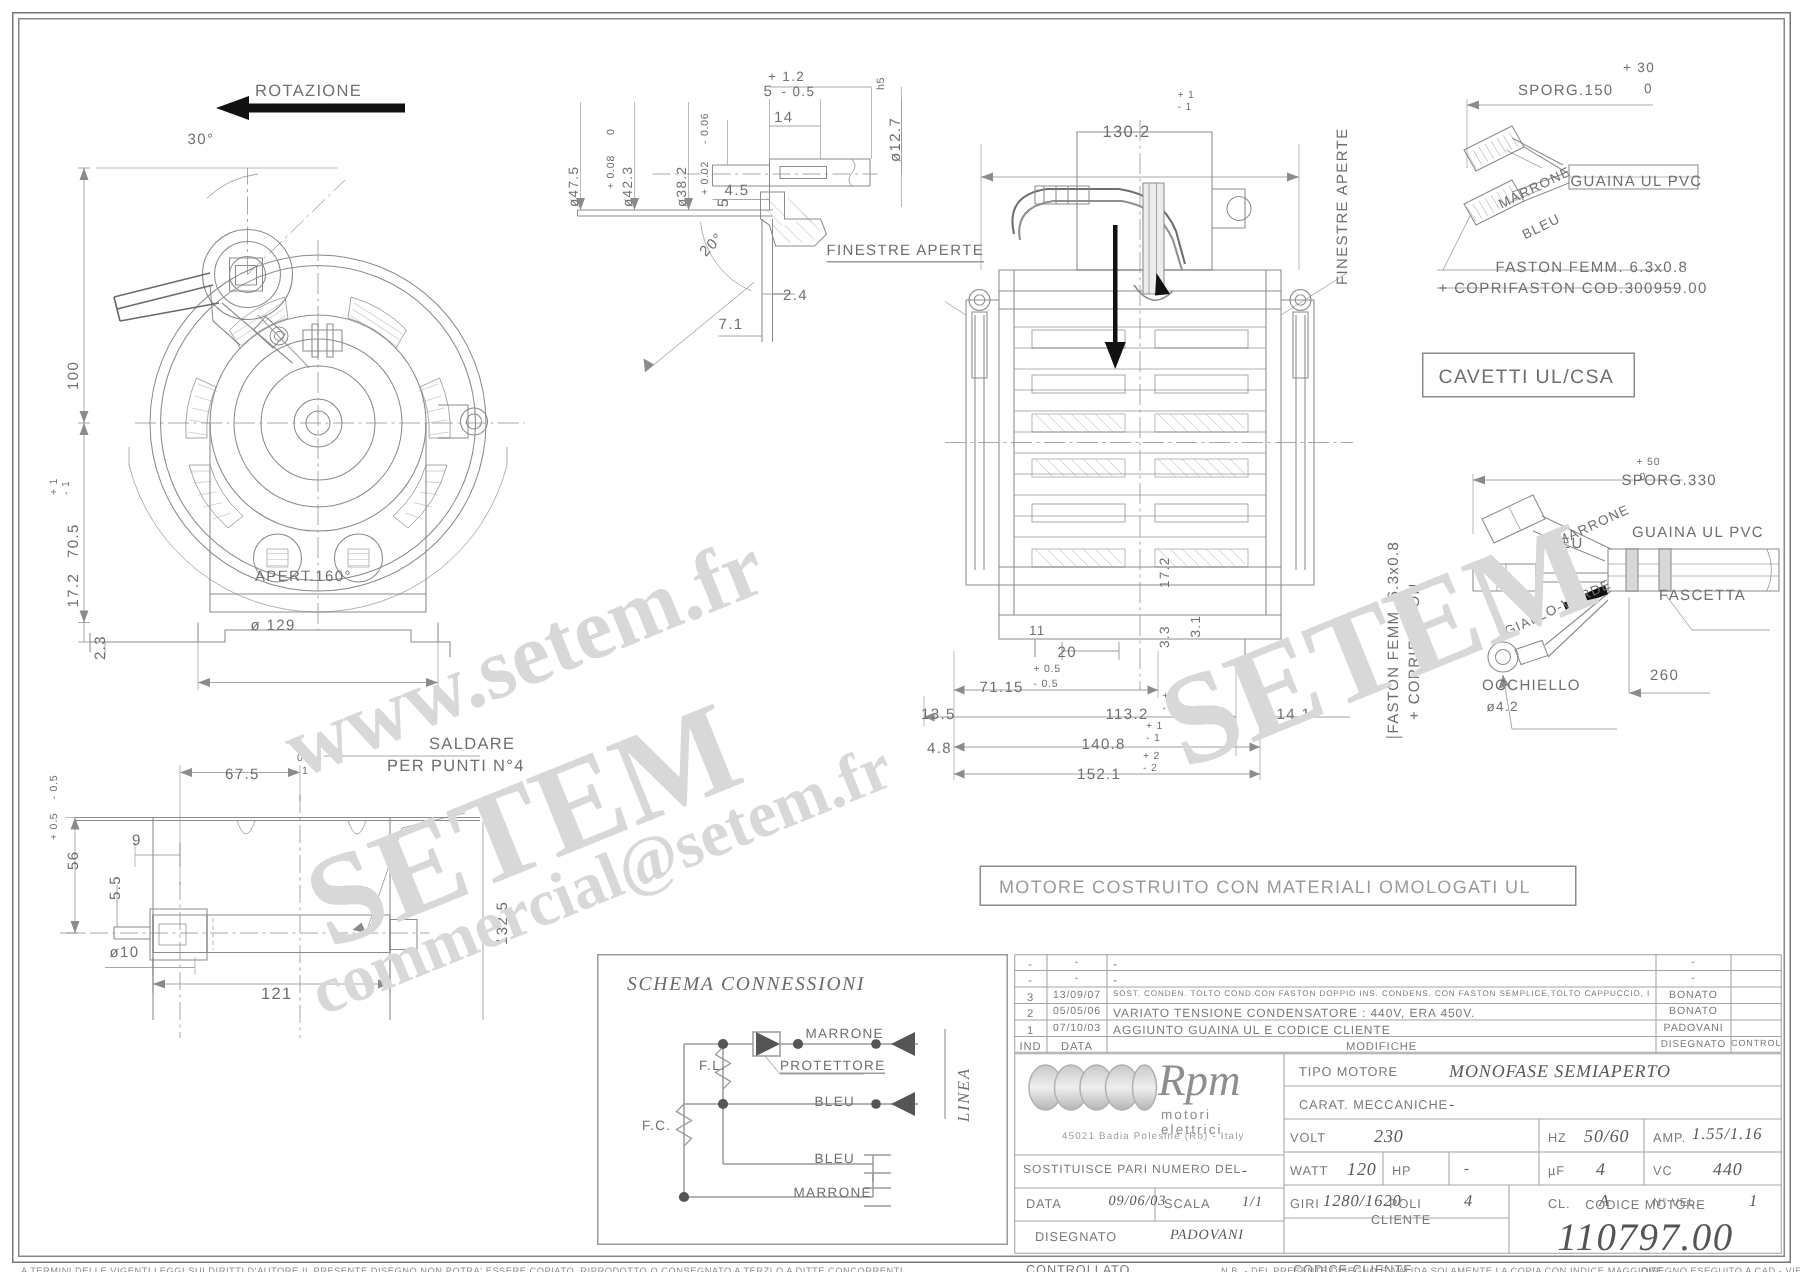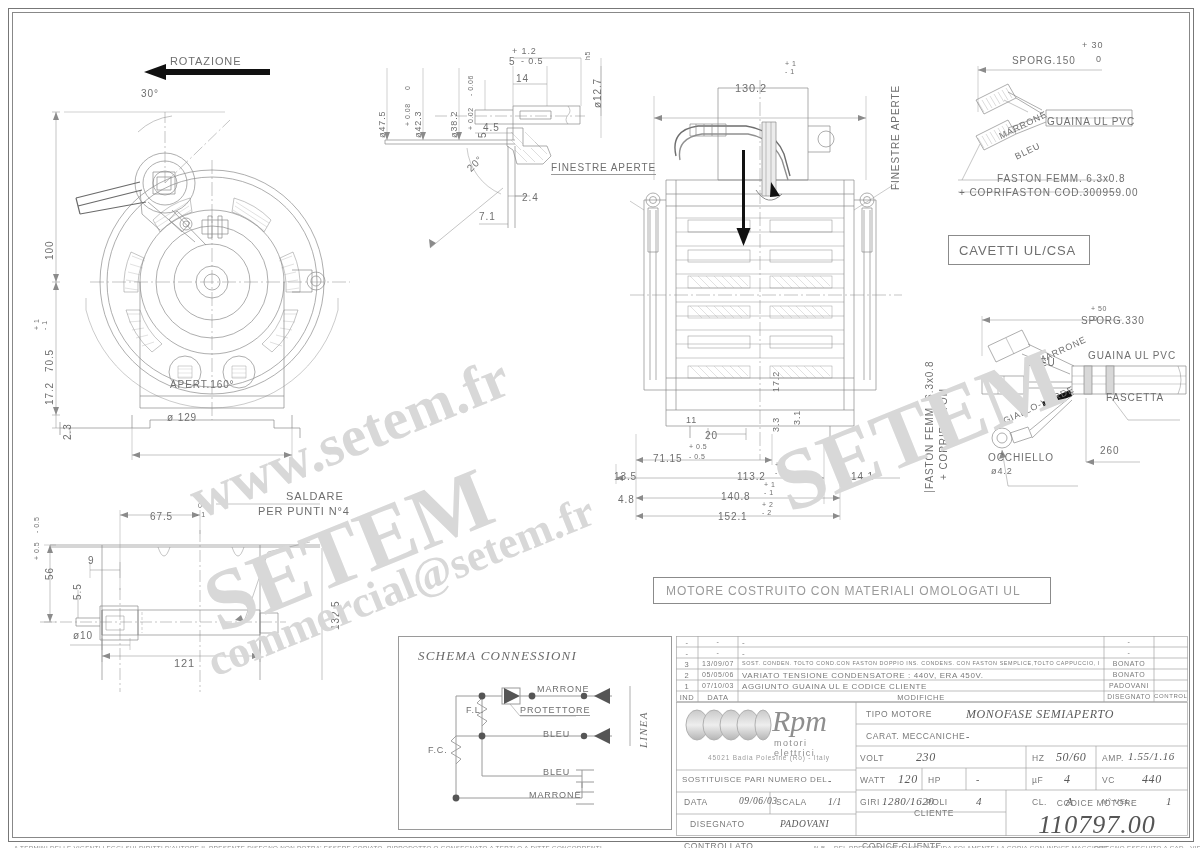--- a/index.html
+++ b/index.html
@@ -138,21 +138,21 @@
           <path d="M272 435 l-8 -3 l0 6 z"></path>
       </g>
     </svg>
 
     <div class="t s11" style="left:170px;top:55px;">ROTAZIONE</div>
     <svg style="position:absolute;left:144px;top:64px;" width="126" height="16">
       <rect x="18" y="5" width="108" height="6" fill="#111"></rect>
       <path d="M0 8 L22 0 L22 16 z" fill="#111"></path>
     </svg>
 
-    <div class="t s10" style="left:125px;top:88px;margin-left:16px;">30°</div>
+    <div class="t s10" style="left:125px;top:88px;">30°</div>
     <div class="t s10 vert" style="left:44px;top:260px;">100</div>
     <div class="t s10 vert" style="left:44px;top:372px;">70.5</div>
     <div class="t tiny vert" style="left:33px;top:330px;line-height:8px;">+ 1
 - 1</div>
     <div class="t s10 vert" style="left:44px;top:405px;">17.2</div>
     <div class="t s10 vert" style="left:62px;top:440px;">2.3</div>
     <div class="t s10" style="left:170px;top:379px;">APERT.160°</div>
     <div class="t s10" style="left:167px;top:412px;">ø 129</div>
   </div>
 

